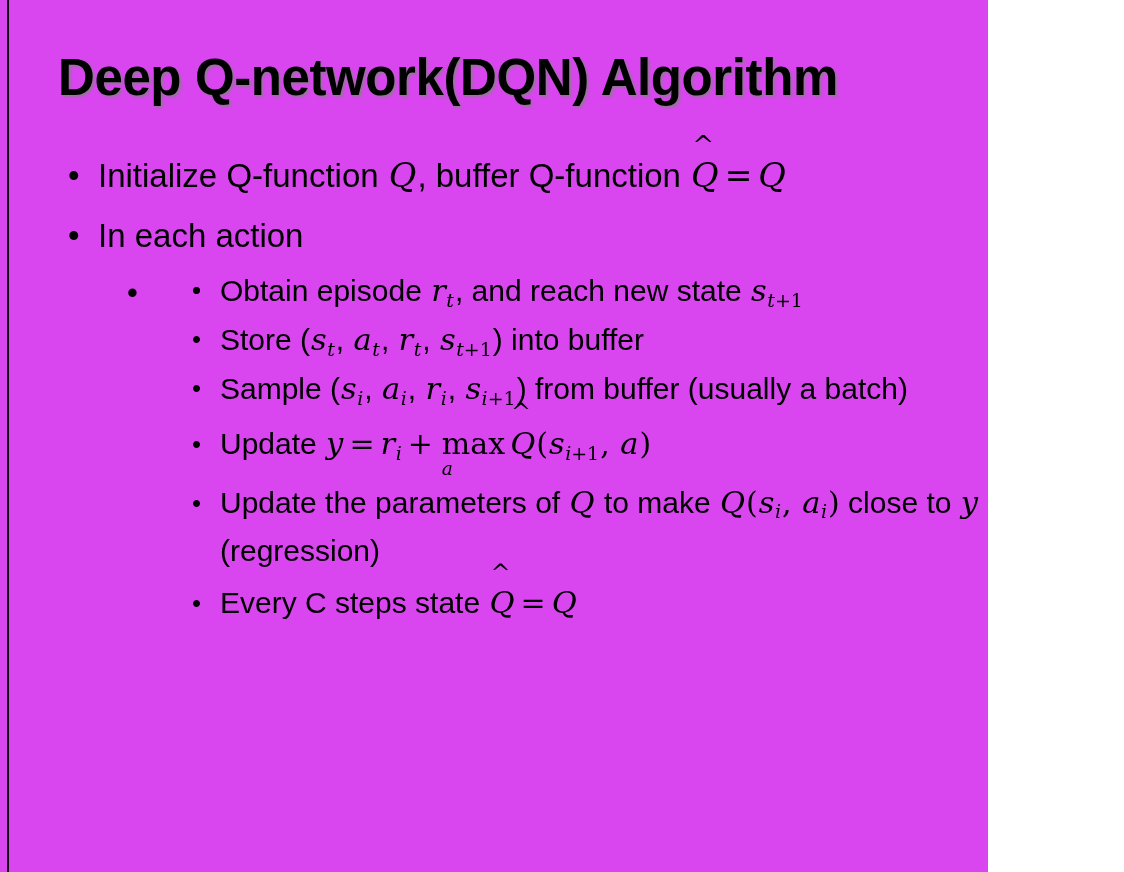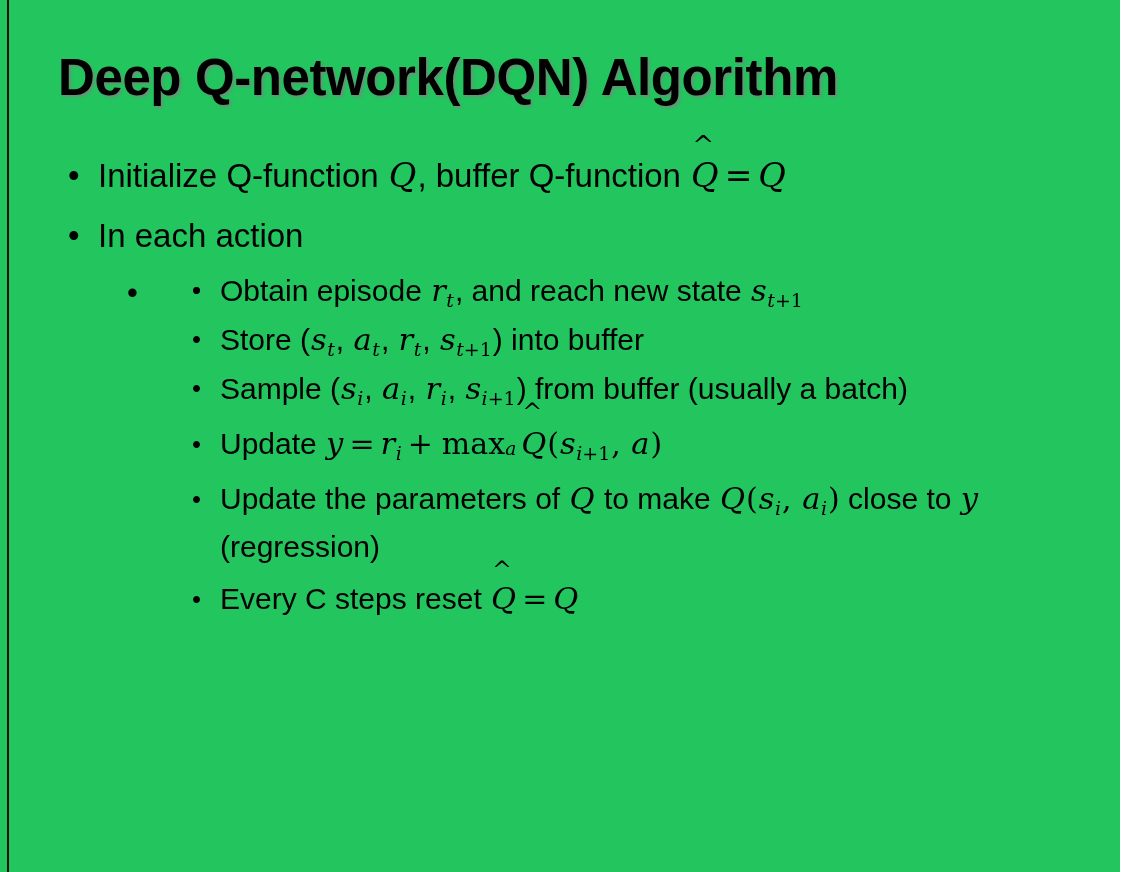--- a/index.html
+++ b/index.html
@@ -3,23 +3,23 @@
 <meta charset="utf-8">
 <title>Deep Q-network(DQN) Algorithm</title>
 <style>
   html, body {
     margin: 0;
     padding: 0;
     background: #ffffff;
   }
   .slide {
     position: relative;
-    width: 1120px;
+    width: 988px;
     height: 872px;
-    background: #22c55e;
+    background: #d946ef;
     overflow: hidden;
     font-family: "Liberation Sans", sans-serif;
     color: #000000;
     -webkit-font-smoothing: antialiased;
   }
   
   .left-rule {
     position: absolute;
     left: 7px;
     top: 0;
@@ -130,22 +130,22 @@
     top: -0.52em;
     transform: translateX(-58%);
     font-style: normal;
     font-size: 0.78em;
     font-family: "DejaVu Serif", "Liberation Serif", serif;
     line-height: 1;
   }
   
   .limop {
     display: inline-flex;
-    flex-direction: row;
-    align-items: flex-end;
+    flex-direction: column;
+    align-items: flex-start;
     vertical-align: baseline;
     line-height: 1;
     margin: 0 4px;
     position: relative;
     top: 0;
   }
   .limop .opname {
     font-family: "DejaVu Serif", "Liberation Serif", serif;
     font-style: normal;
     font-size: 1em;
@@ -209,17 +209,17 @@
           </span><span class="math hat"><span class="hatmark">^</span><span>Q</span></span><span class="mathup">(</span><span class="math"><span>s</span><sub class="sb"><span>i</span><span class="num">+1</span></sub></span><span class="mathup">, </span><span class="math">a</span><span class="mathup">)</span></span>
     </div>
 
     <div class="bullet lvl3 tall">
       <span class="dot">•</span>
       <span class="btext"><span>Update the parameters of </span><span class="math">Q</span><span> to make </span><span class="math">Q</span><span class="mathup">(</span><span class="math"><span>s</span><sub class="sb">i</sub></span><span class="mathup">, </span><span class="math"><span>a</span><sub class="sb">i</sub></span><span class="mathup">)</span><span> close to </span><span class="math">y</span><span> (regression)</span></span>
     </div>
 
     <div class="bullet lvl3" style="line-height:56px;">
       <span class="dot">•</span>
-      <span class="btext"><span>Every C steps reset </span><span class="math hat"><span class="hatmark">^</span><span>Q</span></span><span class="op">=</span><span class="math">Q</span></span>
+      <span class="btext"><span>Every C steps state </span><span class="math hat"><span class="hatmark">^</span><span>Q</span></span><span class="op">=</span><span class="math">Q</span></span>
     </div>
 
   </div>
 </div>
 
 </body></html>

